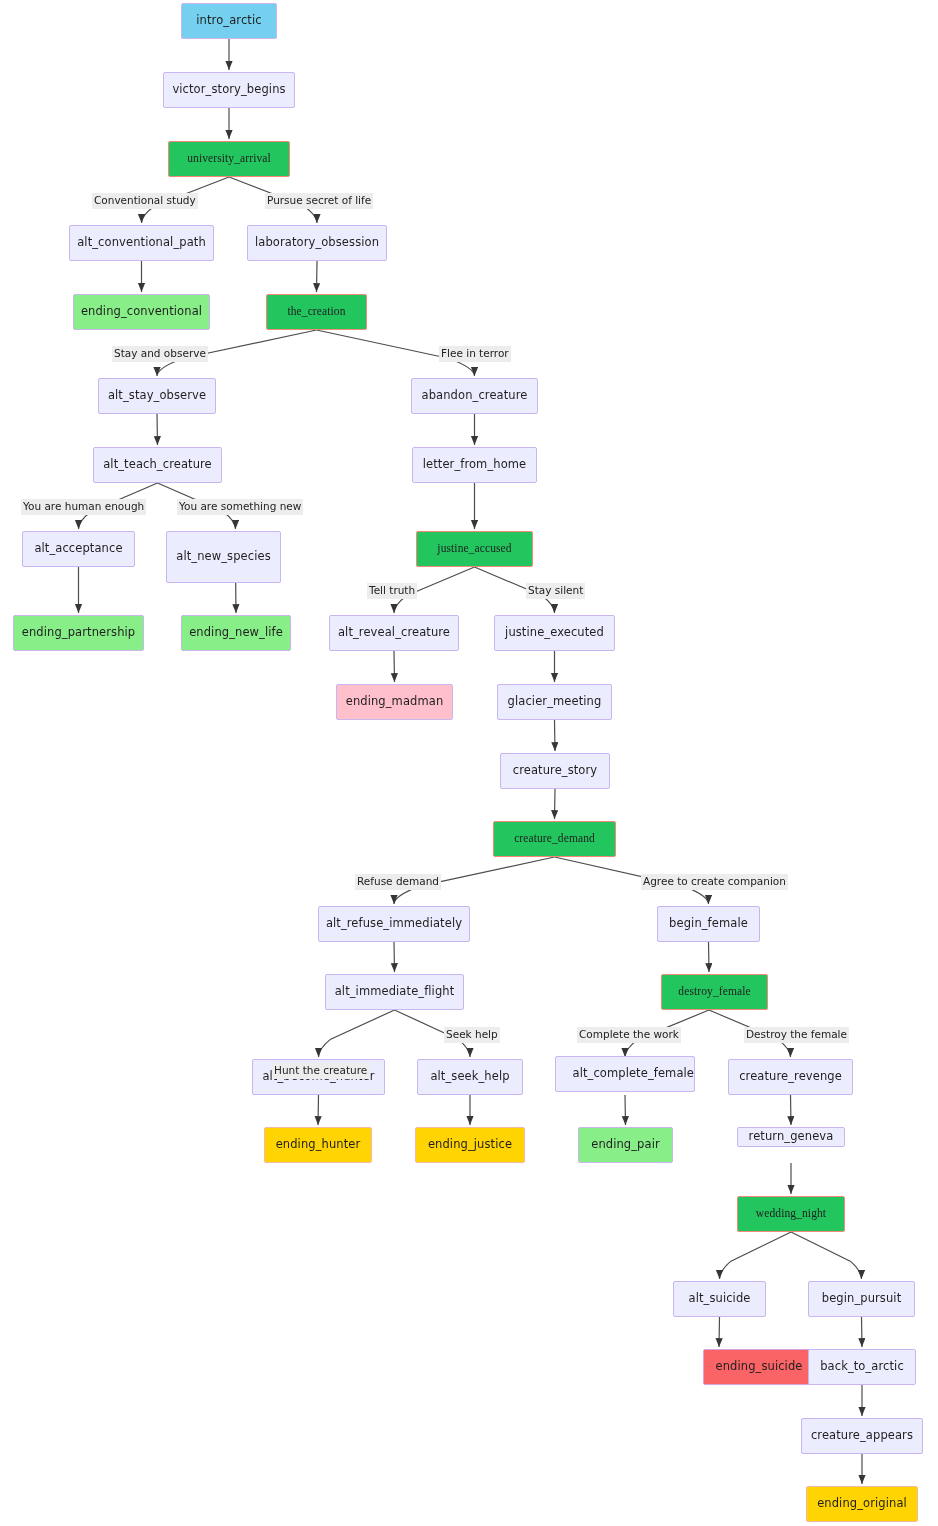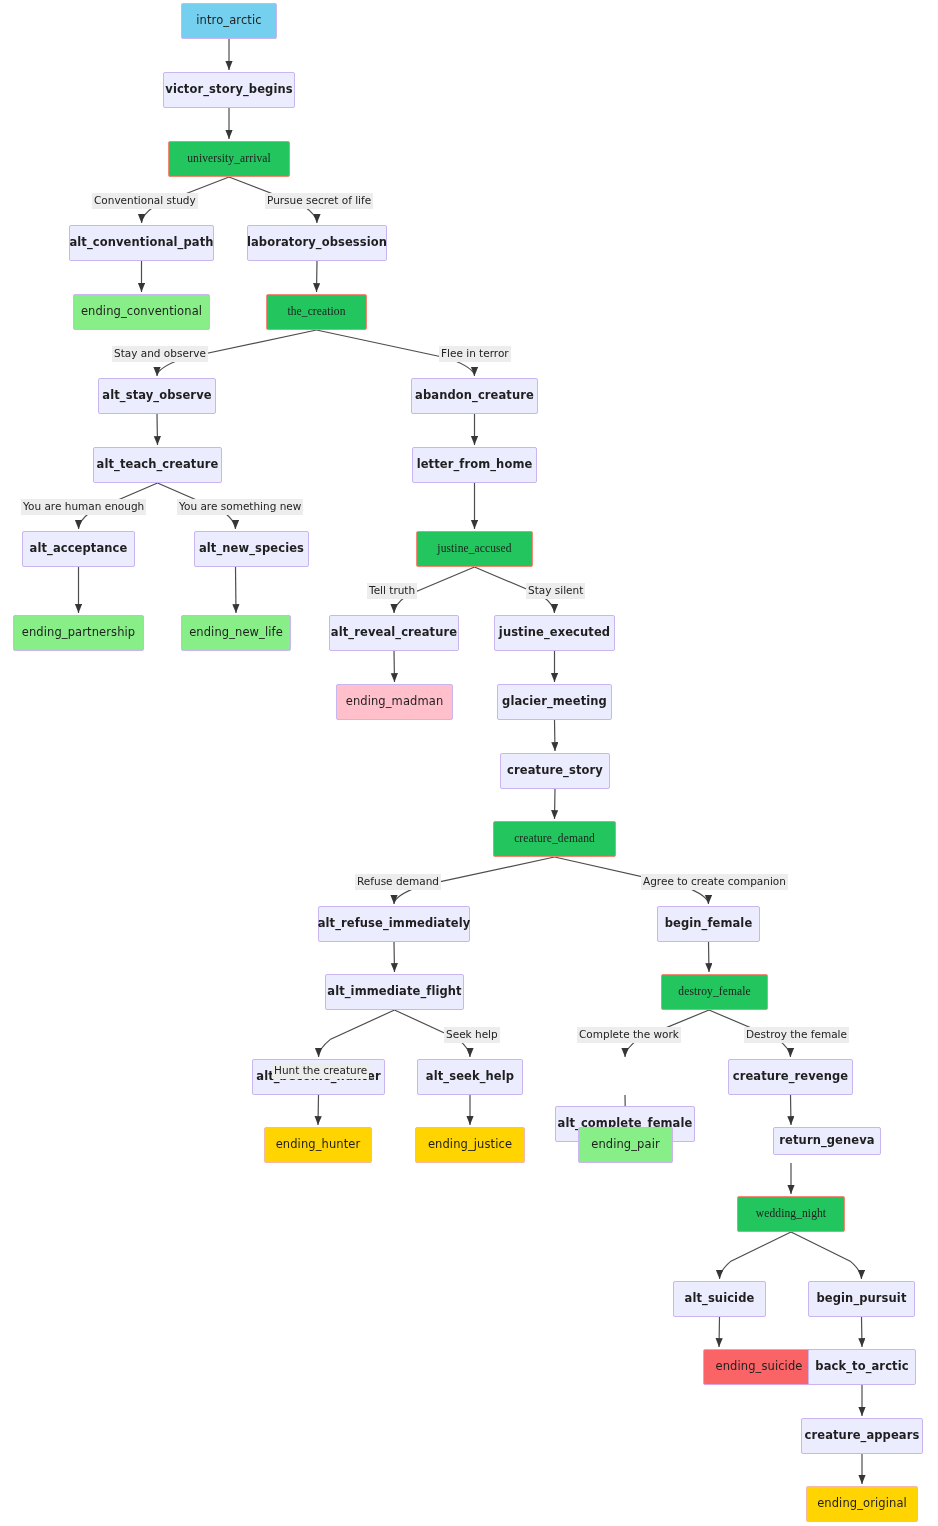--- a/index.html
+++ b/index.html
@@ -35,21 +35,21 @@
     border-radius: 2px;
     display: flex;
     align-items: center;
     justify-content: center;
     font-size: 11.5px;
     color: #1f1f1f;
     letter-spacing: 0.1px;
     white-space: nowrap;
     line-height: 1;
   }
-  .node.default { background: #ececff; border-color: #c9b6f0; font-weight: bold; }
+  .node.default { background: #ececff; border-color: #c9b6f0; }
   .node.start   { background: #74d0ee; border-color: #c9b6f0; }
   .node.choice  { background: #22c55e; border-color: #f58977; font-family: Liberation Serif, serif; }
   .node.good    { background: #88ef88; border-color: #c9b6f0; }
   .node.gold    { background: #ffd400; border-color: #f3b9a8; }
   .node.pink    { background: #ffc0cb; border-color: #c9b6f0; }
   .node.red     { background: #fa6466; border-color: #d9a3e0; }
 
   .edge-label {
     position: absolute;
     background: #ededed;
@@ -144,21 +144,21 @@
       </div>
       <div class="node default" style="left: 93px; top: 447px; width: 129px; height: 36px;">
         <span>alt_teach_creature</span>
       </div>
       <div class="node default" style="left: 412px; top: 447px; width: 125px; height: 36px;">
         <span>letter_from_home</span>
       </div>
       <div class="node default" style="left: 22px; top: 531px; width: 113px; height: 36px;">
         <span>alt_acceptance</span>
       </div>
-      <div class="node default" style="left: 194px; top: 531px; width: 115px; height: 36px;">
+      <div class="node default" style="left: 166px; top: 531px; width: 115px; height: 52px;">
         <span>alt_new_species</span>
       </div>
       <div class="node choice" style="left: 416px; top: 531px; width: 117px; height: 36px;">
         <span>justine_accused</span>
       </div>
       <div class="node good" style="left: 13px; top: 615px; width: 131px; height: 36px;">
         <span>ending_partnership</span>
       </div>
       <div class="node good" style="left: 181px; top: 615px; width: 110px; height: 36px;">
         <span>ending_new_life</span>
@@ -192,36 +192,36 @@
       </div>
       <div class="node choice" style="left: 654px; top: 974px; width: 107px; height: 36px; margin-left: 7px;">
         <span>destroy_female</span>
       </div>
       <div class="node default" style="left: 252px; top: 1059px; width: 133px; height: 36px;">
         <span>alt_become_hunter</span>
       </div>
       <div class="node default" style="left: 417px; top: 1059px; width: 106px; height: 36px;">
         <span>alt_seek_help</span>
       </div>
-      <div class="node default" style="left: 555px; top: 1106px; width: 140px; height: 36px;">
+      <div class="node default" style="left: 555px; top: 1056px; width: 140px; height: 36px; justify-content: flex-end;">
         <span>alt_complete_female</span>
       </div>
       <div class="node default" style="left: 728px; top: 1059px; width: 125px; height: 36px;">
         <span>creature_revenge</span>
       </div>
       <div class="node gold" style="left: 264px; top: 1127px; width: 108px; height: 36px;">
         <span>ending_hunter</span>
       </div>
       <div class="node gold" style="left: 415px; top: 1127px; width: 110px; height: 36px;">
         <span>ending_justice</span>
       </div>
       <div class="node good" style="left: 578px; top: 1127px; width: 95px; height: 36px;">
         <span>ending_pair</span>
       </div>
-      <div class="node default" style="left: 737px; top: 1127px; width: 108px; height: 28px; margin-left: 36px;">
+      <div class="node default" style="left: 737px; top: 1127px; width: 108px; height: 20px;">
         <span>return_geneva</span>
       </div>
       <div class="node choice" style="left: 737px; top: 1196px; width: 108px; height: 36px;">
         <span>wedding_night</span>
       </div>
       <div class="node default" style="left: 673px; top: 1281px; width: 93px; height: 36px;">
         <span>alt_suicide</span>
       </div>
       <div class="node default" style="left: 808px; top: 1281px; width: 107px; height: 36px;">
         <span>begin_pursuit</span>

